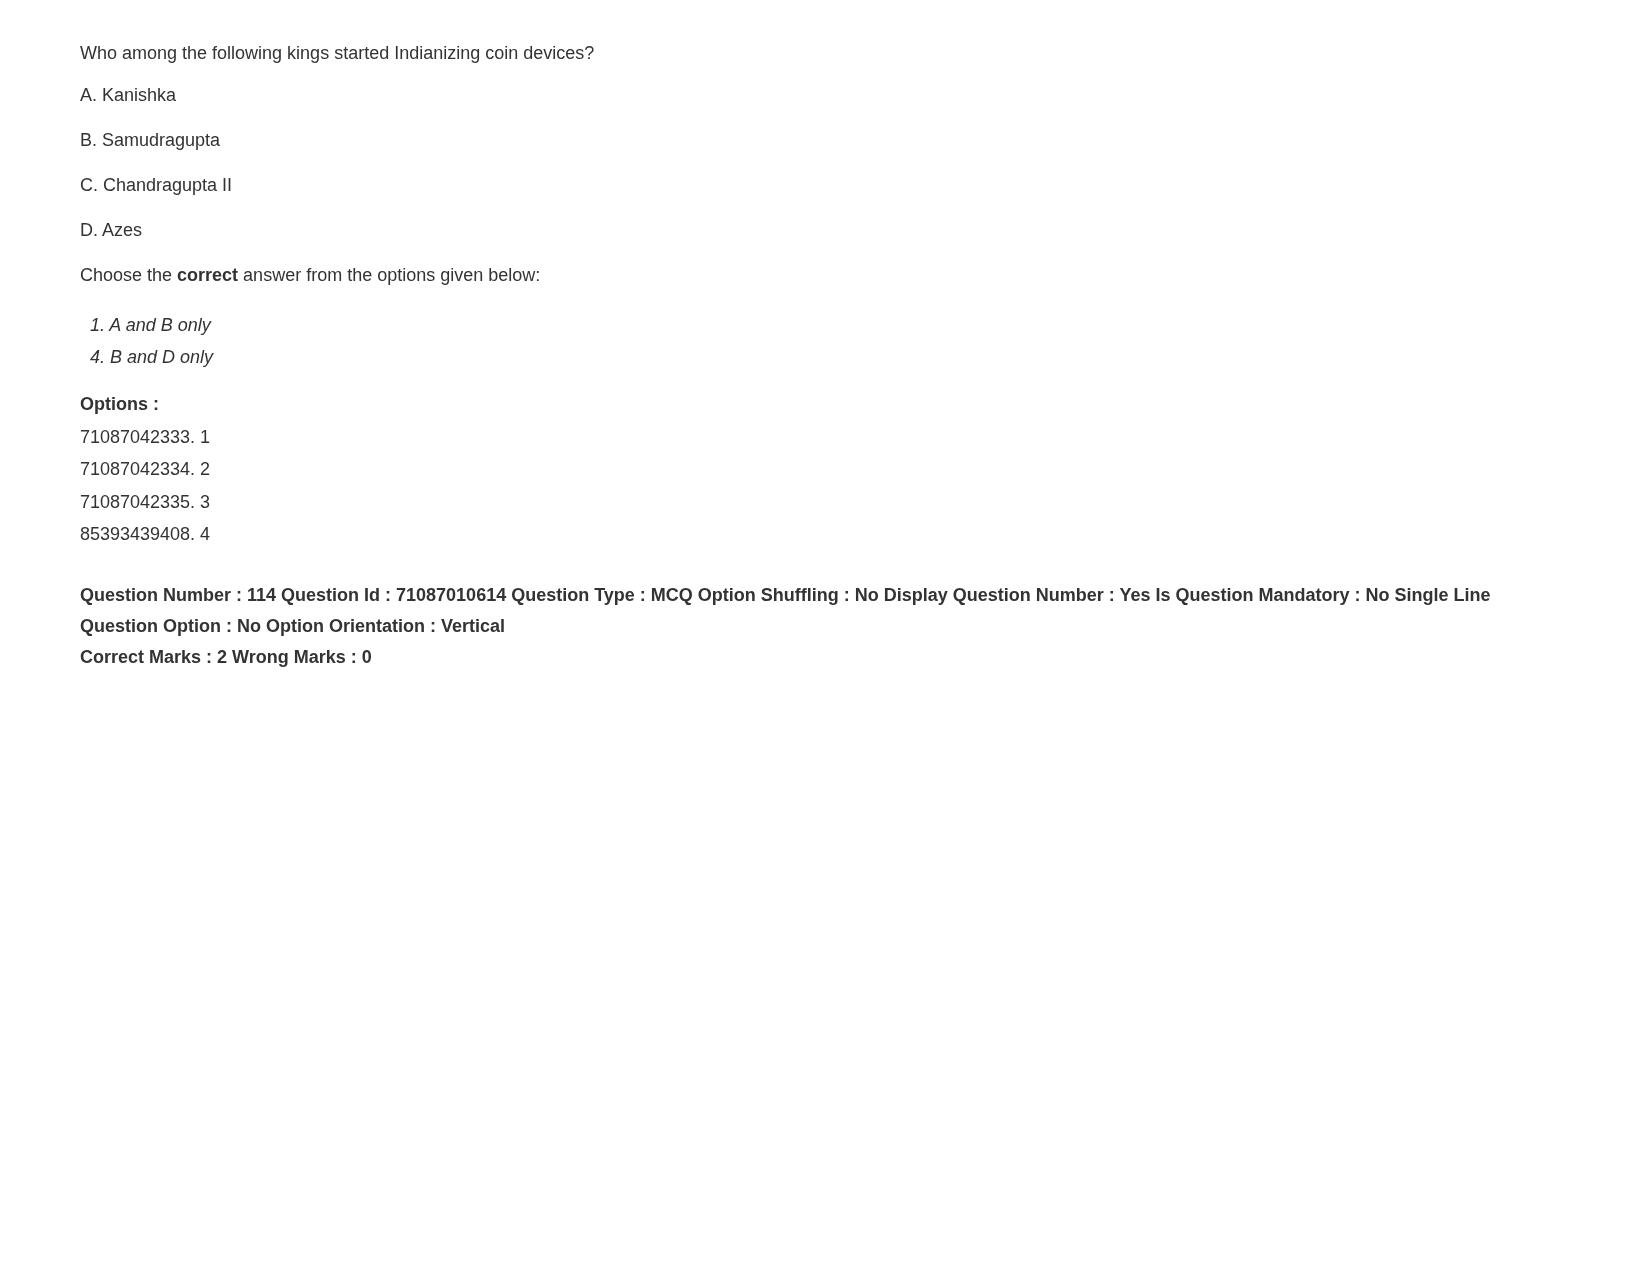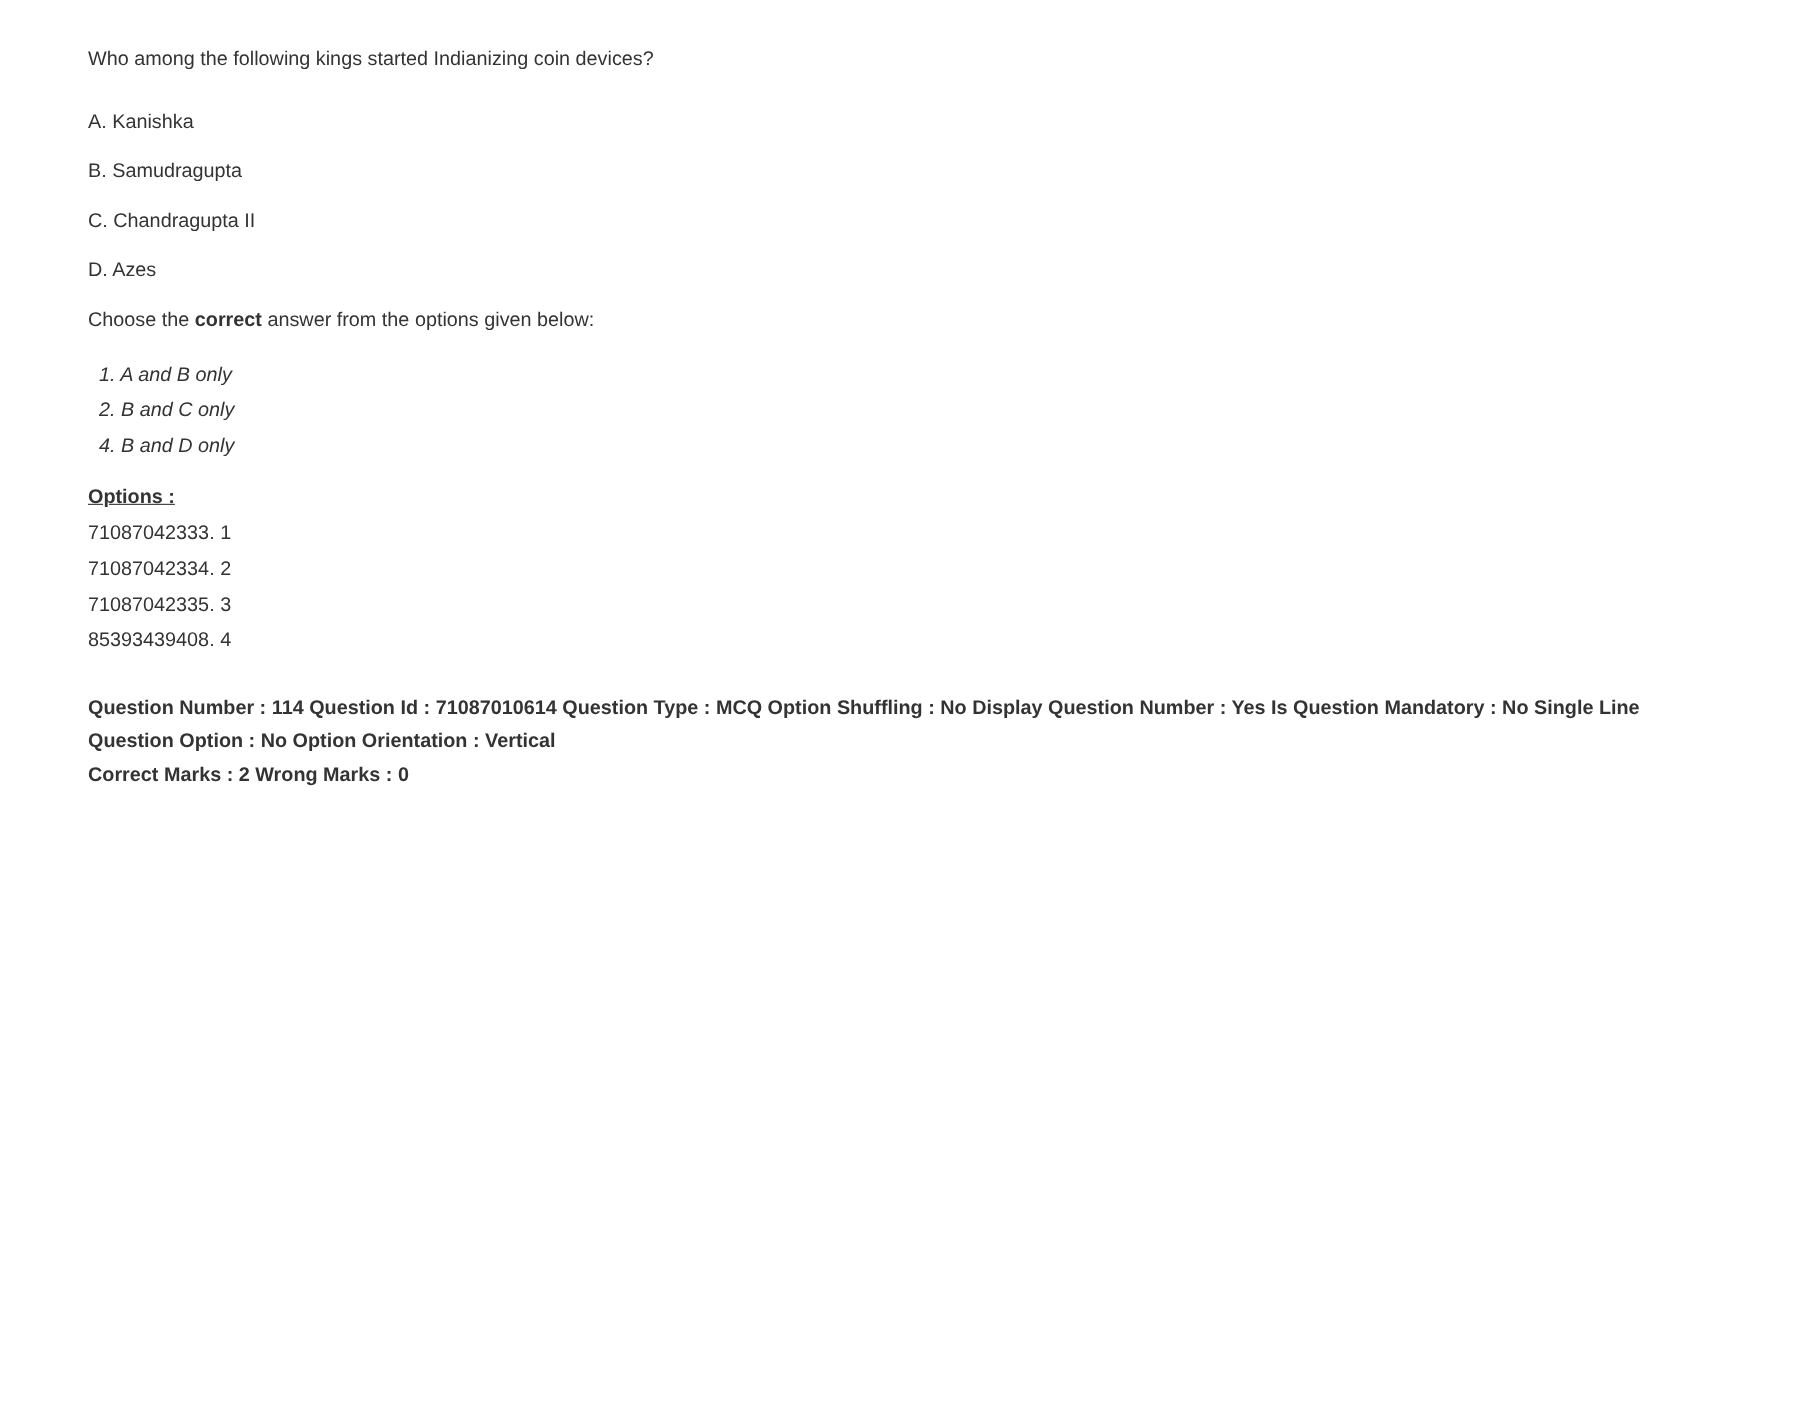--- a/index.html
+++ b/index.html
@@ -10,21 +10,21 @@
     body {
       background: #ffffff;
       font-family: Arial, sans-serif;
       font-size: 18px;
       color: #333333;
       width: 1650px;
       min-height: 1275px;
       padding: 40px 80px;
     }
     .question-text {
-      margin-bottom: 30px;
+      margin-bottom: 15px;
       line-height: 1.5;
     }
     .option-line {
       margin-bottom: 18px;
       line-height: 1.5;
     }
     .choose-text {
       margin-bottom: 20px;
       line-height: 1.5;
     }
@@ -34,21 +34,20 @@
       font-style: italic;
     }
     .numbered-option {
       line-height: 1.8;
     }
     .options-block {
       margin-bottom: 6px;
     }
     .options-label {
       font-weight: bold;
-      text-decoration: underline;
     }
     .option-id-line {
       line-height: 1.8;
     }
     .metadata-block {
       margin-top: 30px;
       font-weight: bold;
       line-height: 1.7;
     }
     .bold-italic {
@@ -67,21 +66,20 @@
 <p class="option-line">C. Chandragupta II</p>
 
 <p class="option-line">D. Azes</p>
 
 <p class="choose-text">
   <span>Choose the </span><span class="bold-italic">correct</span><span> answer from the options given below:</span>
 </p>
 
 <div class="numbered-options">
   <p class="numbered-option">1. A and B only</p>
-  <p class="numbered-option">2. B and C only</p>
   <p class="numbered-option">4. B and D only</p>
 </div>
 
 <div class="options-block">
   <span class="options-label">Options :</span>
 </div>
 
 <div>
   <p class="option-id-line">71087042333. 1</p>
   <p class="option-id-line">71087042334. 2</p>

